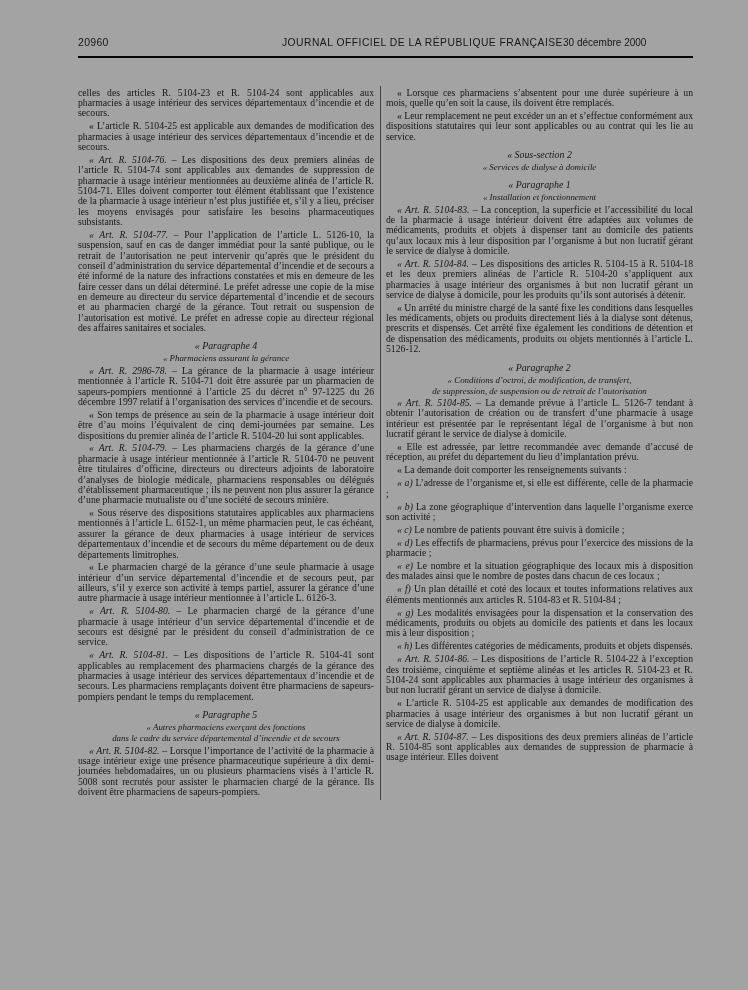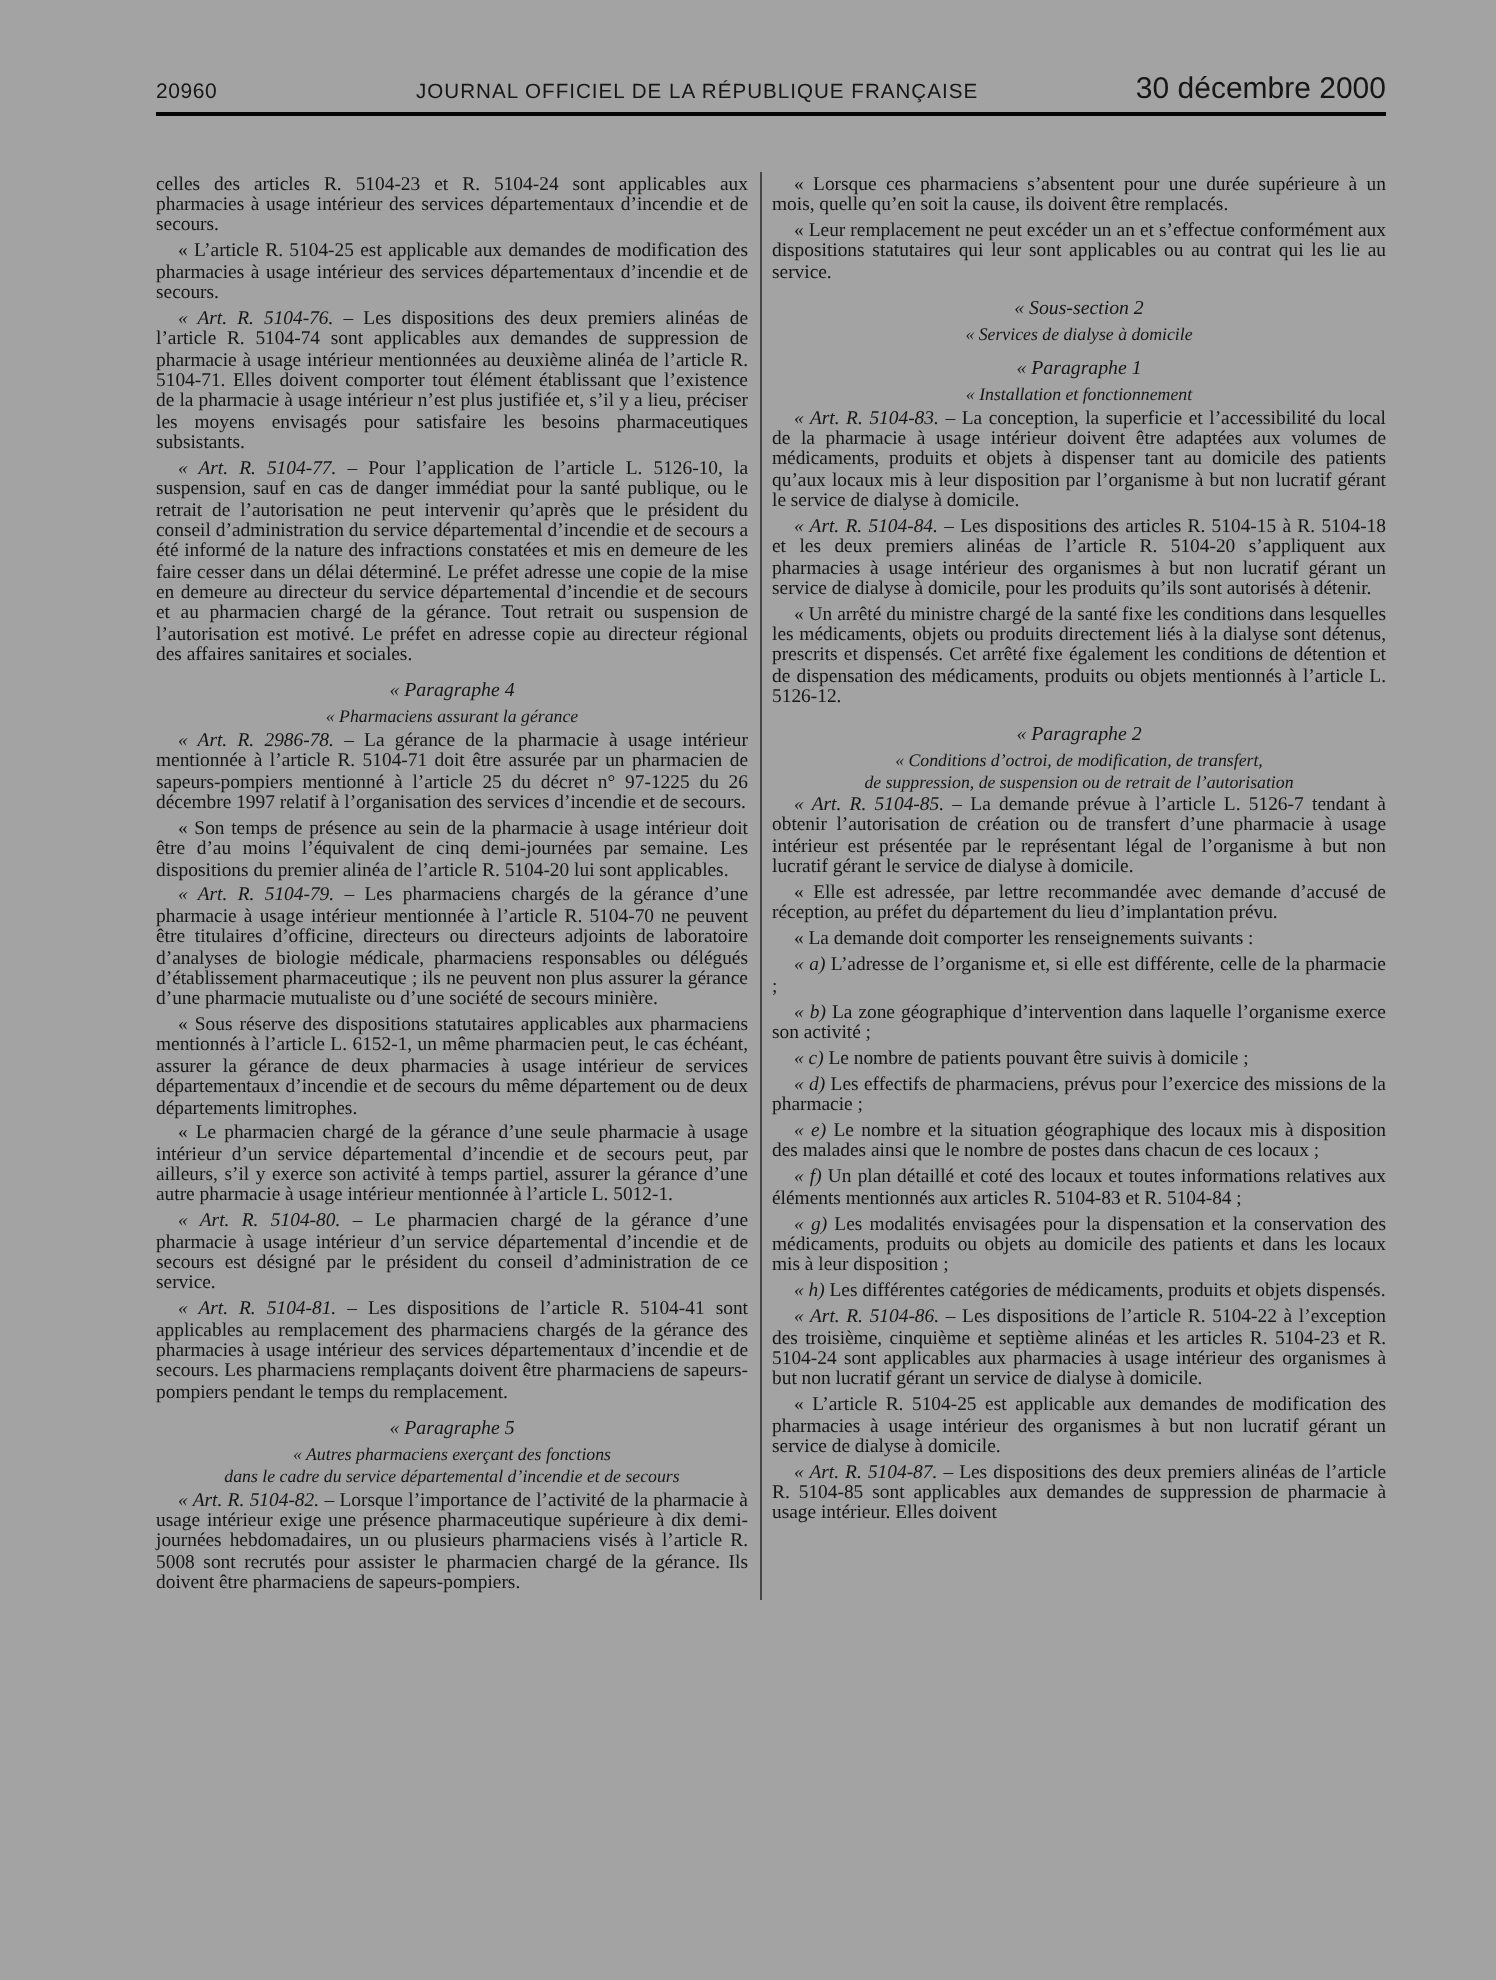--- a/index.html
+++ b/index.html
@@ -12,22 +12,22 @@
     font-family: "Liberation Serif", serif;
     color: #161616;
     overflow: hidden;
   }
   .header {
     display: flex; align-items: baseline;
     font-family: "Liberation Sans", sans-serif;
     height: 15px;
   }
   .pagenum { width: 130px; font-size: 10.5px; letter-spacing: 0.3px; }
-  .jtitle { flex: 1; text-align: left; font-size: 10.3px; letter-spacing: 0.5px; }
-  .jdate { width: 130px; text-align: right; font-size: 15px; }
+  .jtitle { flex: 1; text-align: right; font-size: 10.3px; letter-spacing: 0.5px; }
+  .jdate { width: 130px; font-size: 10px; }
   .rule { height: 2px; background: #060606; margin-top: 5px; }
   .content { display: flex; margin-top: 27px; }
   .col {
     width: 296px;
     font-size: 9.7px;
     line-height: 10.35px;
     text-align: justify;
   }
   .col-right { width: 307px; }
   .divider { width: 1px; background: #454545; margin: 1px 5px 0 6px; }
@@ -60,21 +60,21 @@
         <p class="para noindent">celles des articles R. 5104-23 et R. 5104-24 sont applicables aux pharmacies à usage intérieur des services départementaux d’incendie et de secours.</p>
         <p class="para">« L’article R. 5104-25 est applicable aux demandes de modification des pharmacies à usage intérieur des services départementaux d’incendie et de secours.</p>
         <p class="para"><span class="lead">« Art. R. 5104-76. – </span><span>Les dispositions des deux premiers alinéas de l’article R. 5104-74 sont applicables aux demandes de suppression de pharmacie à usage intérieur mentionnées au deuxième alinéa de l’article R. 5104-71. Elles doivent comporter tout élément établissant que l’existence de la pharmacie à usage intérieur n’est plus justifiée et, s’il y a lieu, préciser les moyens envisagés pour satisfaire les besoins pharmaceutiques subsistants.</span></p>
         <p class="para"><span class="lead">« Art. R. 5104-77. – </span><span>Pour l’application de l’article L. 5126-10, la suspension, sauf en cas de danger immédiat pour la santé publique, ou le retrait de l’autorisation ne peut intervenir qu’après que le président du conseil d’administration du service départemental d’incendie et de secours a été informé de la nature des infractions constatées et mis en demeure de les faire cesser dans un délai déterminé. Le préfet adresse une copie de la mise en demeure au directeur du service départemental d’incendie et de secours et au pharmacien chargé de la gérance. Tout retrait ou suspension de l’autorisation est motivé. Le préfet en adresse copie au directeur régional des affaires sanitaires et sociales.</span></p>
         <div class="heading-1">« Paragraphe 4</div>
         <div class="heading-2">« Pharmaciens assurant la gérance</div>
         <p class="para"><span class="lead">« Art. R. 2986-78. – </span><span>La gérance de la pharmacie à usage intérieur mentionnée à l’article R. 5104-71 doit être assurée par un pharmacien de sapeurs-pompiers mentionné à l’article 25 du décret n° 97-1225 du 26 décembre 1997 relatif à l’organisation des services d’incendie et de secours.</span></p>
         <p class="para">« Son temps de présence au sein de la pharmacie à usage intérieur doit être d’au moins l’équivalent de cinq demi-journées par semaine. Les dispositions du premier alinéa de l’article R. 5104-20 lui sont applicables.</p>
         <p class="para"><span class="lead">« Art. R. 5104-79. – </span><span>Les pharmaciens chargés de la gérance d’une pharmacie à usage intérieur mentionnée à l’article R. 5104-70 ne peuvent être titulaires d’officine, directeurs ou directeurs adjoints de laboratoire d’analyses de biologie médicale, pharmaciens responsables ou délégués d’établissement pharmaceutique ; ils ne peuvent non plus assurer la gérance d’une pharmacie mutualiste ou d’une société de secours minière.</span></p>
         <p class="para">« Sous réserve des dispositions statutaires applicables aux pharmaciens mentionnés à l’article L. 6152-1, un même pharmacien peut, le cas échéant, assurer la gérance de deux pharmacies à usage intérieur de services départementaux d’incendie et de secours du même département ou de deux départements limitrophes.</p>
-        <p class="para">« Le pharmacien chargé de la gérance d’une seule pharmacie à usage intérieur d’un service départemental d’incendie et de secours peut, par ailleurs, s’il y exerce son activité à temps partiel, assurer la gérance d’une autre pharmacie à usage intérieur mentionnée à l’article L. 5012-1.</p>
+        <p class="para">« Le pharmacien chargé de la gérance d’une seule pharmacie à usage intérieur d’un service départemental d’incendie et de secours peut, par ailleurs, s’il y exerce son activité à temps partiel, assurer la gérance d’une autre pharmacie à usage intérieur mentionnée à l’article L. 6126-3.</p>
         <p class="para"><span class="lead">« Art. R. 5104-80. – </span><span>Le pharmacien chargé de la gérance d’une pharmacie à usage intérieur d’un service départemental d’incendie et de secours est désigné par le président du conseil d’administration de ce service.</span></p>
         <p class="para"><span class="lead">« Art. R. 5104-81. – </span><span>Les dispositions de l’article R. 5104-41 sont applicables au remplacement des pharmaciens chargés de la gérance des pharmacies à usage intérieur des services départementaux d’incendie et de secours. Les pharmaciens remplaçants doivent être pharmaciens de sapeurs-pompiers pendant le temps du remplacement.</span></p>
         <div class="heading-1">« Paragraphe 5</div>
         <div class="heading-2">« Autres pharmaciens exerçant des fonctions</div>
         <div class="heading-2">dans le cadre du service départemental d’incendie et de secours</div>
         <p class="para"><span class="lead">« Art. R. 5104-82. – </span><span>Lorsque l’importance de l’activité de la pharmacie à usage intérieur exige une présence pharmaceutique supérieure à dix demi-journées hebdomadaires, un ou plusieurs pharmaciens visés à l’article R. 5008 sont recrutés pour assister le pharmacien chargé de la gérance. Ils doivent être pharmaciens de sapeurs-pompiers.</span></p>
       </div>
     <div class="divider"></div>
     <div class="col col-right" id="col-right">
         <p class="para">« Lorsque ces pharmaciens s’absentent pour une durée supérieure à un mois, quelle qu’en soit la cause, ils doivent être remplacés.</p>

